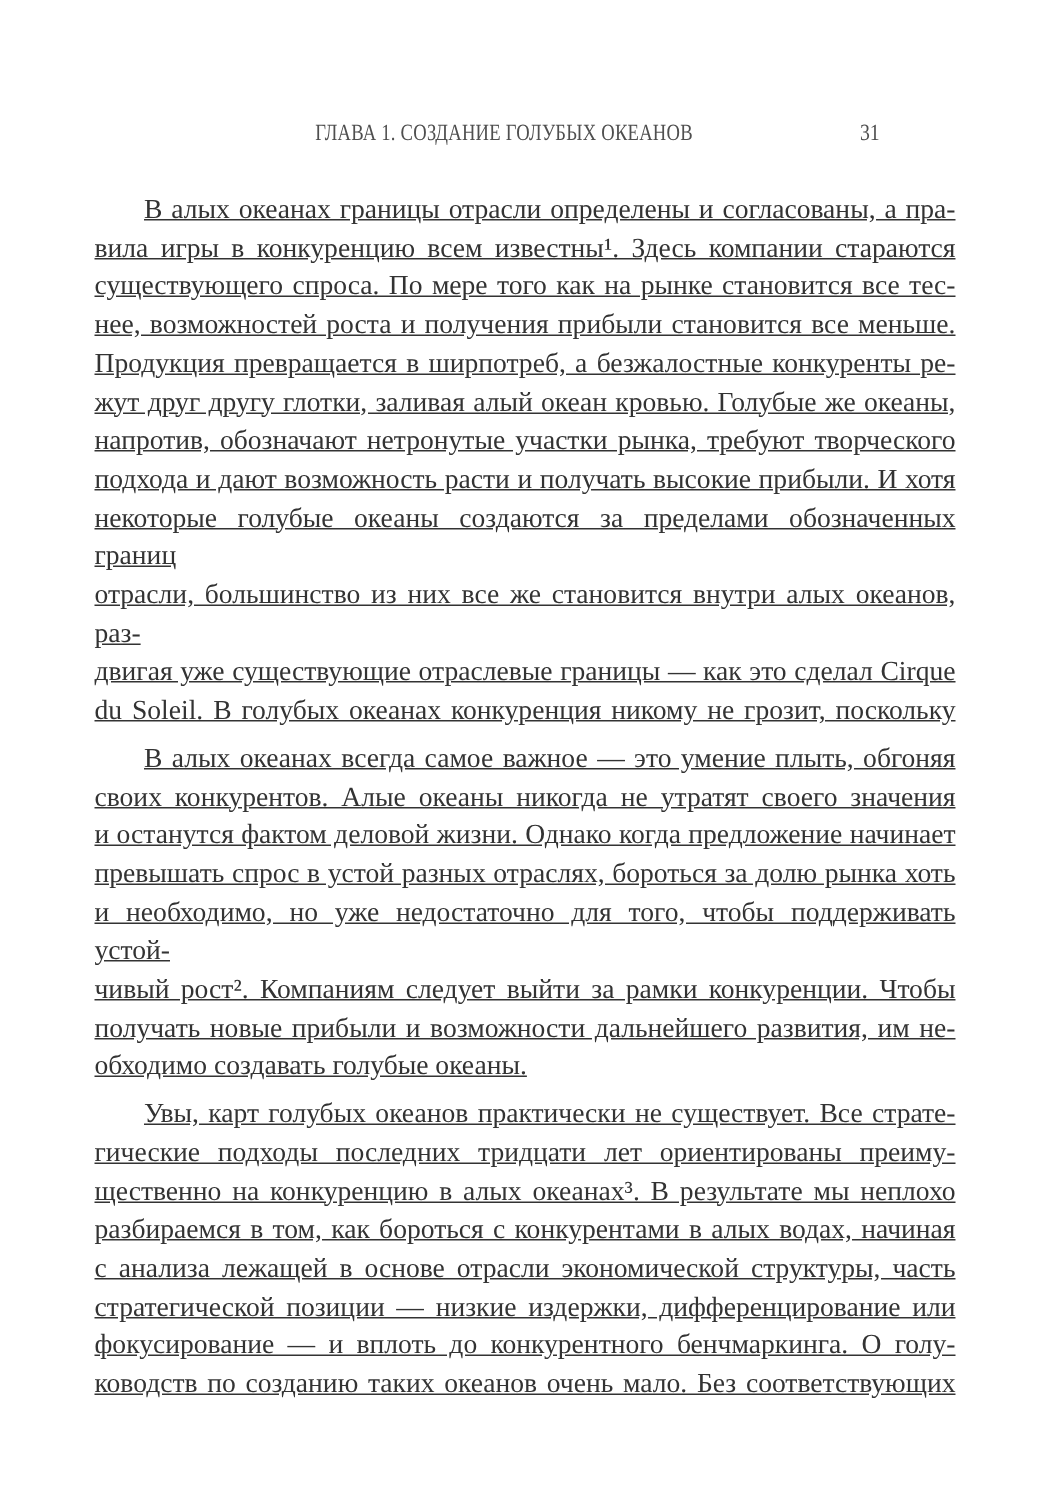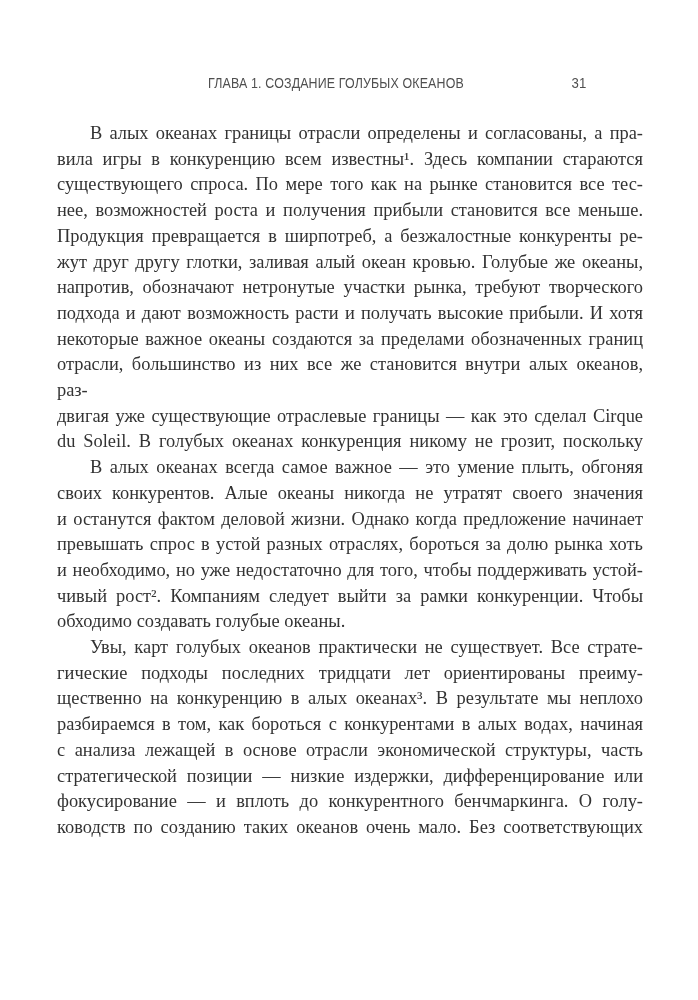--- a/index.html
+++ b/index.html
@@ -10,25 +10,25 @@
     width: 698px;
     height: 1000px;
     background: #ffffff;
     overflow: hidden;
     font-family: "Liberation Serif", serif;
   }
 
   
   .running-head {
     position: absolute;
-    top: 74px;
+    top: 80px;
     left: 0;
     width: 100%;
     height: 20px;
-    font-family: Liberation Sans, sans-serif;
+    font-family: Liberation Serif, serif;
     color: #4f4f4f;
   }
   .chapter-title {
     position: absolute;
     left: 50%;
     top: 0;
     display: inline-block;
     white-space: nowrap;
     font-size: 15.5px;
     letter-spacing: 0.2px;
@@ -48,21 +48,21 @@
   
   .text-block {
     position: absolute;
     left: 57px;
     top: 121px;
     width: 586px;
     font-size: 18.4px;
     line-height: 25.7px;
     color: #333333;
   }
-  .para { margin: 0; padding: 0; }
+  .para { margin: 6px; padding: 0; text-decoration: underline; }
   .line {
     text-align: justify;
     text-align-last: justify;
     white-space: normal;
   }
   .line.pf { text-indent: 33px; }   
   .line.pl { text-align-last: left; } 
 </style>
 </head>
 <body>
@@ -78,33 +78,34 @@
 
     <div class="para">
       <div class="line pf">В алых океанах границы отрасли определены и согласованы, а пра-</div>
       <div class="line">вила игры в конкуренцию всем известны¹. Здесь компании стараются</div>
       <div class="line">существующего спроса. По мере того как на рынке становится все тес-</div>
       <div class="line">нее, возможностей роста и получения прибыли становится все меньше.</div>
       <div class="line">Продукция превращается в ширпотреб, а безжалостные конкуренты ре-</div>
       <div class="line">жут друг другу глотки, заливая алый океан кровью. Голубые же океаны,</div>
       <div class="line">напротив, обозначают нетронутые участки рынка, требуют творческого</div>
       <div class="line">подхода и дают возможность расти и получать высокие прибыли. И хотя</div>
-      <div class="line">некоторые важное океаны создаются за пределами обозначенных границ</div>
+      <div class="line">некоторые голубые океаны создаются за пределами обозначенных границ</div>
       <div class="line">отрасли, большинство из них все же становится внутри алых океанов, раз-</div>
       <div class="line">двигая уже существующие отраслевые границы — как это сделал Cirque</div>
       <div class="line">du Soleil. В голубых океанах конкуренция никому не грозит, поскольку</div>
     </div>
 
     <div class="para">
       <div class="line pf">В алых океанах всегда самое важное — это умение плыть, обгоняя</div>
       <div class="line">своих конкурентов. Алые океаны никогда не утратят своего значения</div>
       <div class="line">и останутся фактом деловой жизни. Однако когда предложение начинает</div>
       <div class="line">превышать спрос в устой разных отраслях, бороться за долю рынка хоть</div>
       <div class="line">и необходимо, но уже недостаточно для того, чтобы поддерживать устой-</div>
       <div class="line">чивый рост². Компаниям следует выйти за рамки конкуренции. Чтобы</div>
+      <div class="line">получать новые прибыли и возможности дальнейшего развития, им не-</div>
       <div class="line pl">обходимо создавать голубые океаны.</div>
     </div>
 
     <div class="para">
       <div class="line pf">Увы, карт голубых океанов практически не существует. Все страте-</div>
       <div class="line">гические подходы последних тридцати лет ориентированы преиму-</div>
       <div class="line">щественно на конкуренцию в алых океанах³. В результате мы неплохо</div>
       <div class="line">разбираемся в том, как бороться с конкурентами в алых водах, начиная</div>
       <div class="line">с анализа лежащей в основе отрасли экономической структуры, часть</div>
       <div class="line">стратегической позиции — низкие издержки, дифференцирование или</div>

